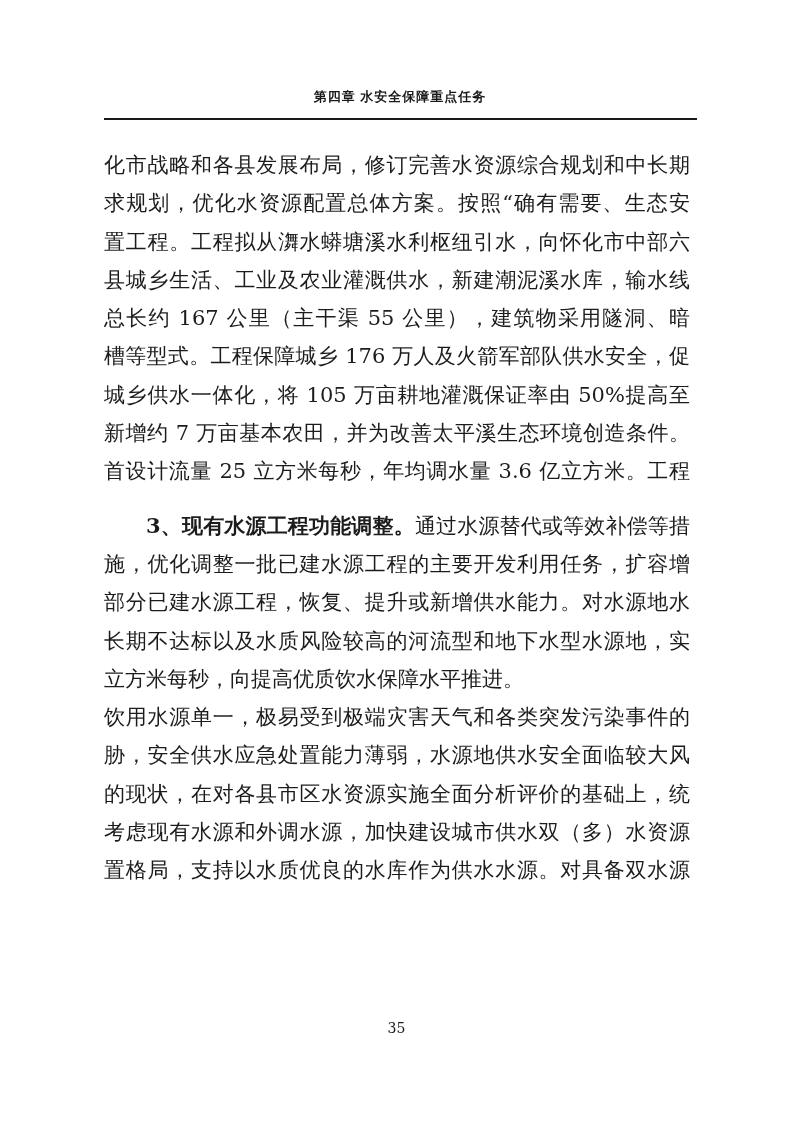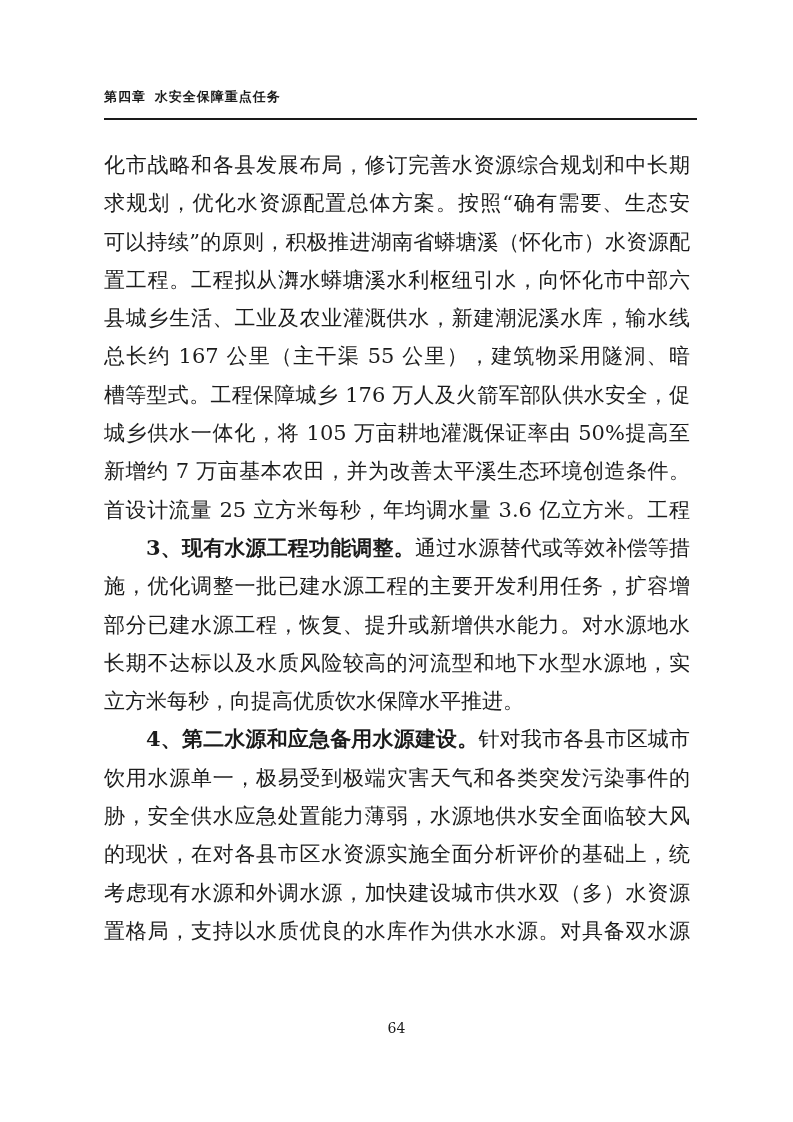--- a/index.html
+++ b/index.html
@@ -11,22 +11,22 @@
     background: #ffffff;
     overflow: hidden;
     font-family: "DejaVu Serif", serif;
     color: #1c1c1c;
   }
   .chapter-title {
     position: absolute;
     top: 88px;
     left: 104px;
     width: 592px;
-    text-align: left;
-    font-family: Liberation Mono, monospace;
+    text-align: center;
+    font-family: Liberation Sans, sans-serif;
     font-weight: bold;
     font-size: 13px;
     letter-spacing: 1px;
     color: #1a1a1a;
   }
   .header-rule {
     position: absolute;
     top: 118px;
     left: 104px;
     width: 593px;
@@ -43,21 +43,21 @@
   }
   .para { margin: 0; padding: 0; }
   .bline {
     height: 38.3px;
     overflow: hidden;
     text-align: justify;
     text-align-last: justify;
     white-space: normal;
   }
   .bline.end { text-align-last: left; }
-  .bline.lead { text-indent: 2em; }
+  .bline.lead { text-indent: 2em; margin-top: 16px; }
   .lead-bold { font-weight: bold; }
   .page-number {
     position: absolute;
     top: 1020px;
     left: 0;
     width: 793px;
     text-align: center;
     font-size: 14px;
     color: #1a1a1a;
   }
@@ -69,44 +69,42 @@
 
   <div class="chapter-title">第四章 水安全保障重点任务</div>
 
   <div class="header-rule"></div>
 
   <div class="body-text">
 
     <div class="para">
       <div class="bline">化市战略和各县发展布局，修订完善水资源综合规划和中长期供</div>
       <div class="bline">求规划，优化水资源配置总体方案。按照“确有需要、生态安全、</div>
-      <div class="bline">可以持续”的原则，积极推进湖南省蟒塘溪（怀化市）水资源配</div>
       <div class="bline">置工程。工程拟从㵲水蟒塘溪水利枢纽引水，向怀化市中部六区</div>
       <div class="bline">县城乡生活、工业及农业灌溉供水，新建潮泥溪水库，输水线路</div>
       <div class="bline">总长约 167 公里（主干渠 55 公里），建筑物采用隧洞、暗槽、渡</div>
       <div class="bline">槽等型式。工程保障城乡 176 万人及火箭军部队供水安全，促进</div>
       <div class="bline">城乡供水一体化，将 105 万亩耕地灌溉保证率由 50%提高至 85%，</div>
       <div class="bline">新增约 7 万亩基本农田，并为改善太平溪生态环境创造条件。渠</div>
       <div class="bline">首设计流量 25 立方米每秒，年均调水量 3.6 亿立方米。工程规</div>
     </div>
 
     <div class="para">
       <div class="bline lead"><span class="lead-bold">3、现有水源工程功能调整。</span><span>通过水源替代或等效补偿等措</span></div>
       <div class="bline">施，优化调整一批已建水源工程的主要开发利用任务，扩容增效</div>
       <div class="bline">部分已建水源工程，恢复、提升或新增供水能力。对水源地水质</div>
       <div class="bline">长期不达标以及水质风险较高的河流型和地下水型水源地，实施</div>
       <div class="bline end">立方米每秒，向提高优质饮水保障水平推进。</div>
     </div>
 
     <div class="para">
-      <div class="bline lead"><span class="lead-bold">4、第二水源和应急备用水源建设。</span><span>针对我市各县市区城市</span></div>
       <div class="bline">饮用水源单一，极易受到极端灾害天气和各类突发污染事件的威</div>
       <div class="bline">胁，安全供水应急处置能力薄弱，水源地供水安全面临较大风险</div>
       <div class="bline">的现状，在对各县市区水资源实施全面分析评价的基础上，统筹</div>
       <div class="bline">考虑现有水源和外调水源，加快建设城市供水双（多）水资源配</div>
       <div class="bline">置格局，支持以水质优良的水库作为供水水源。对具备双水源的</div>
     </div>
 
   </div>
 
-  <div class="page-number">64</div>
+  <div class="page-number">35</div>
 
 </div>
 
 </body></html>

